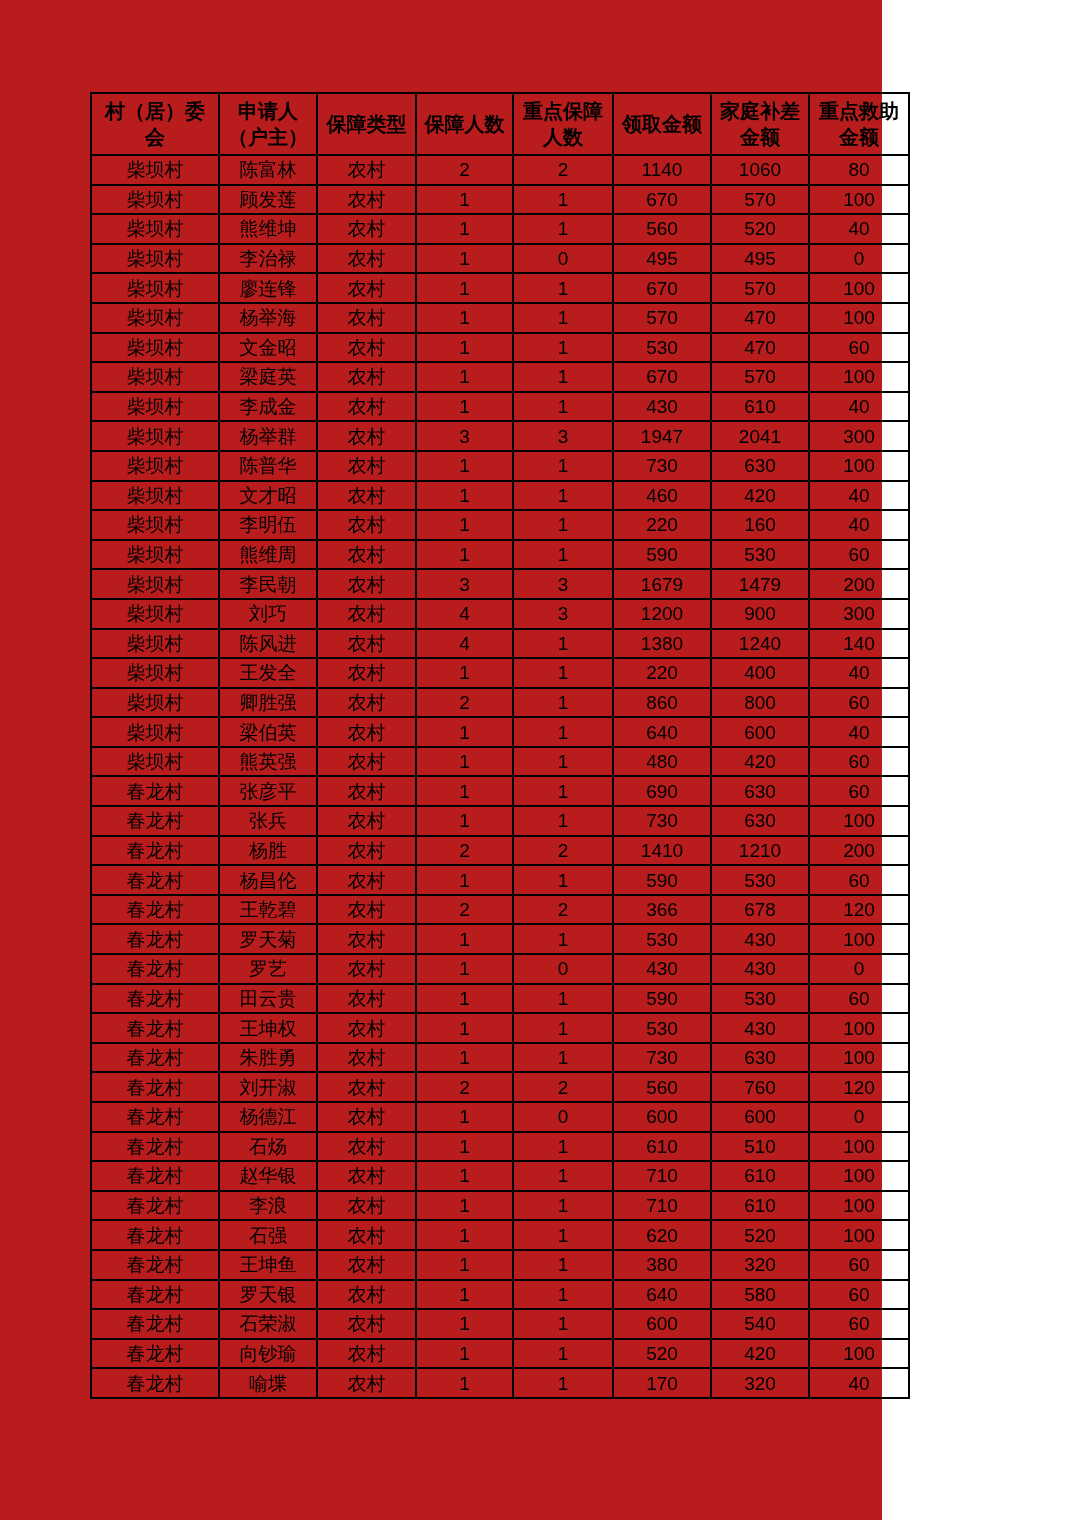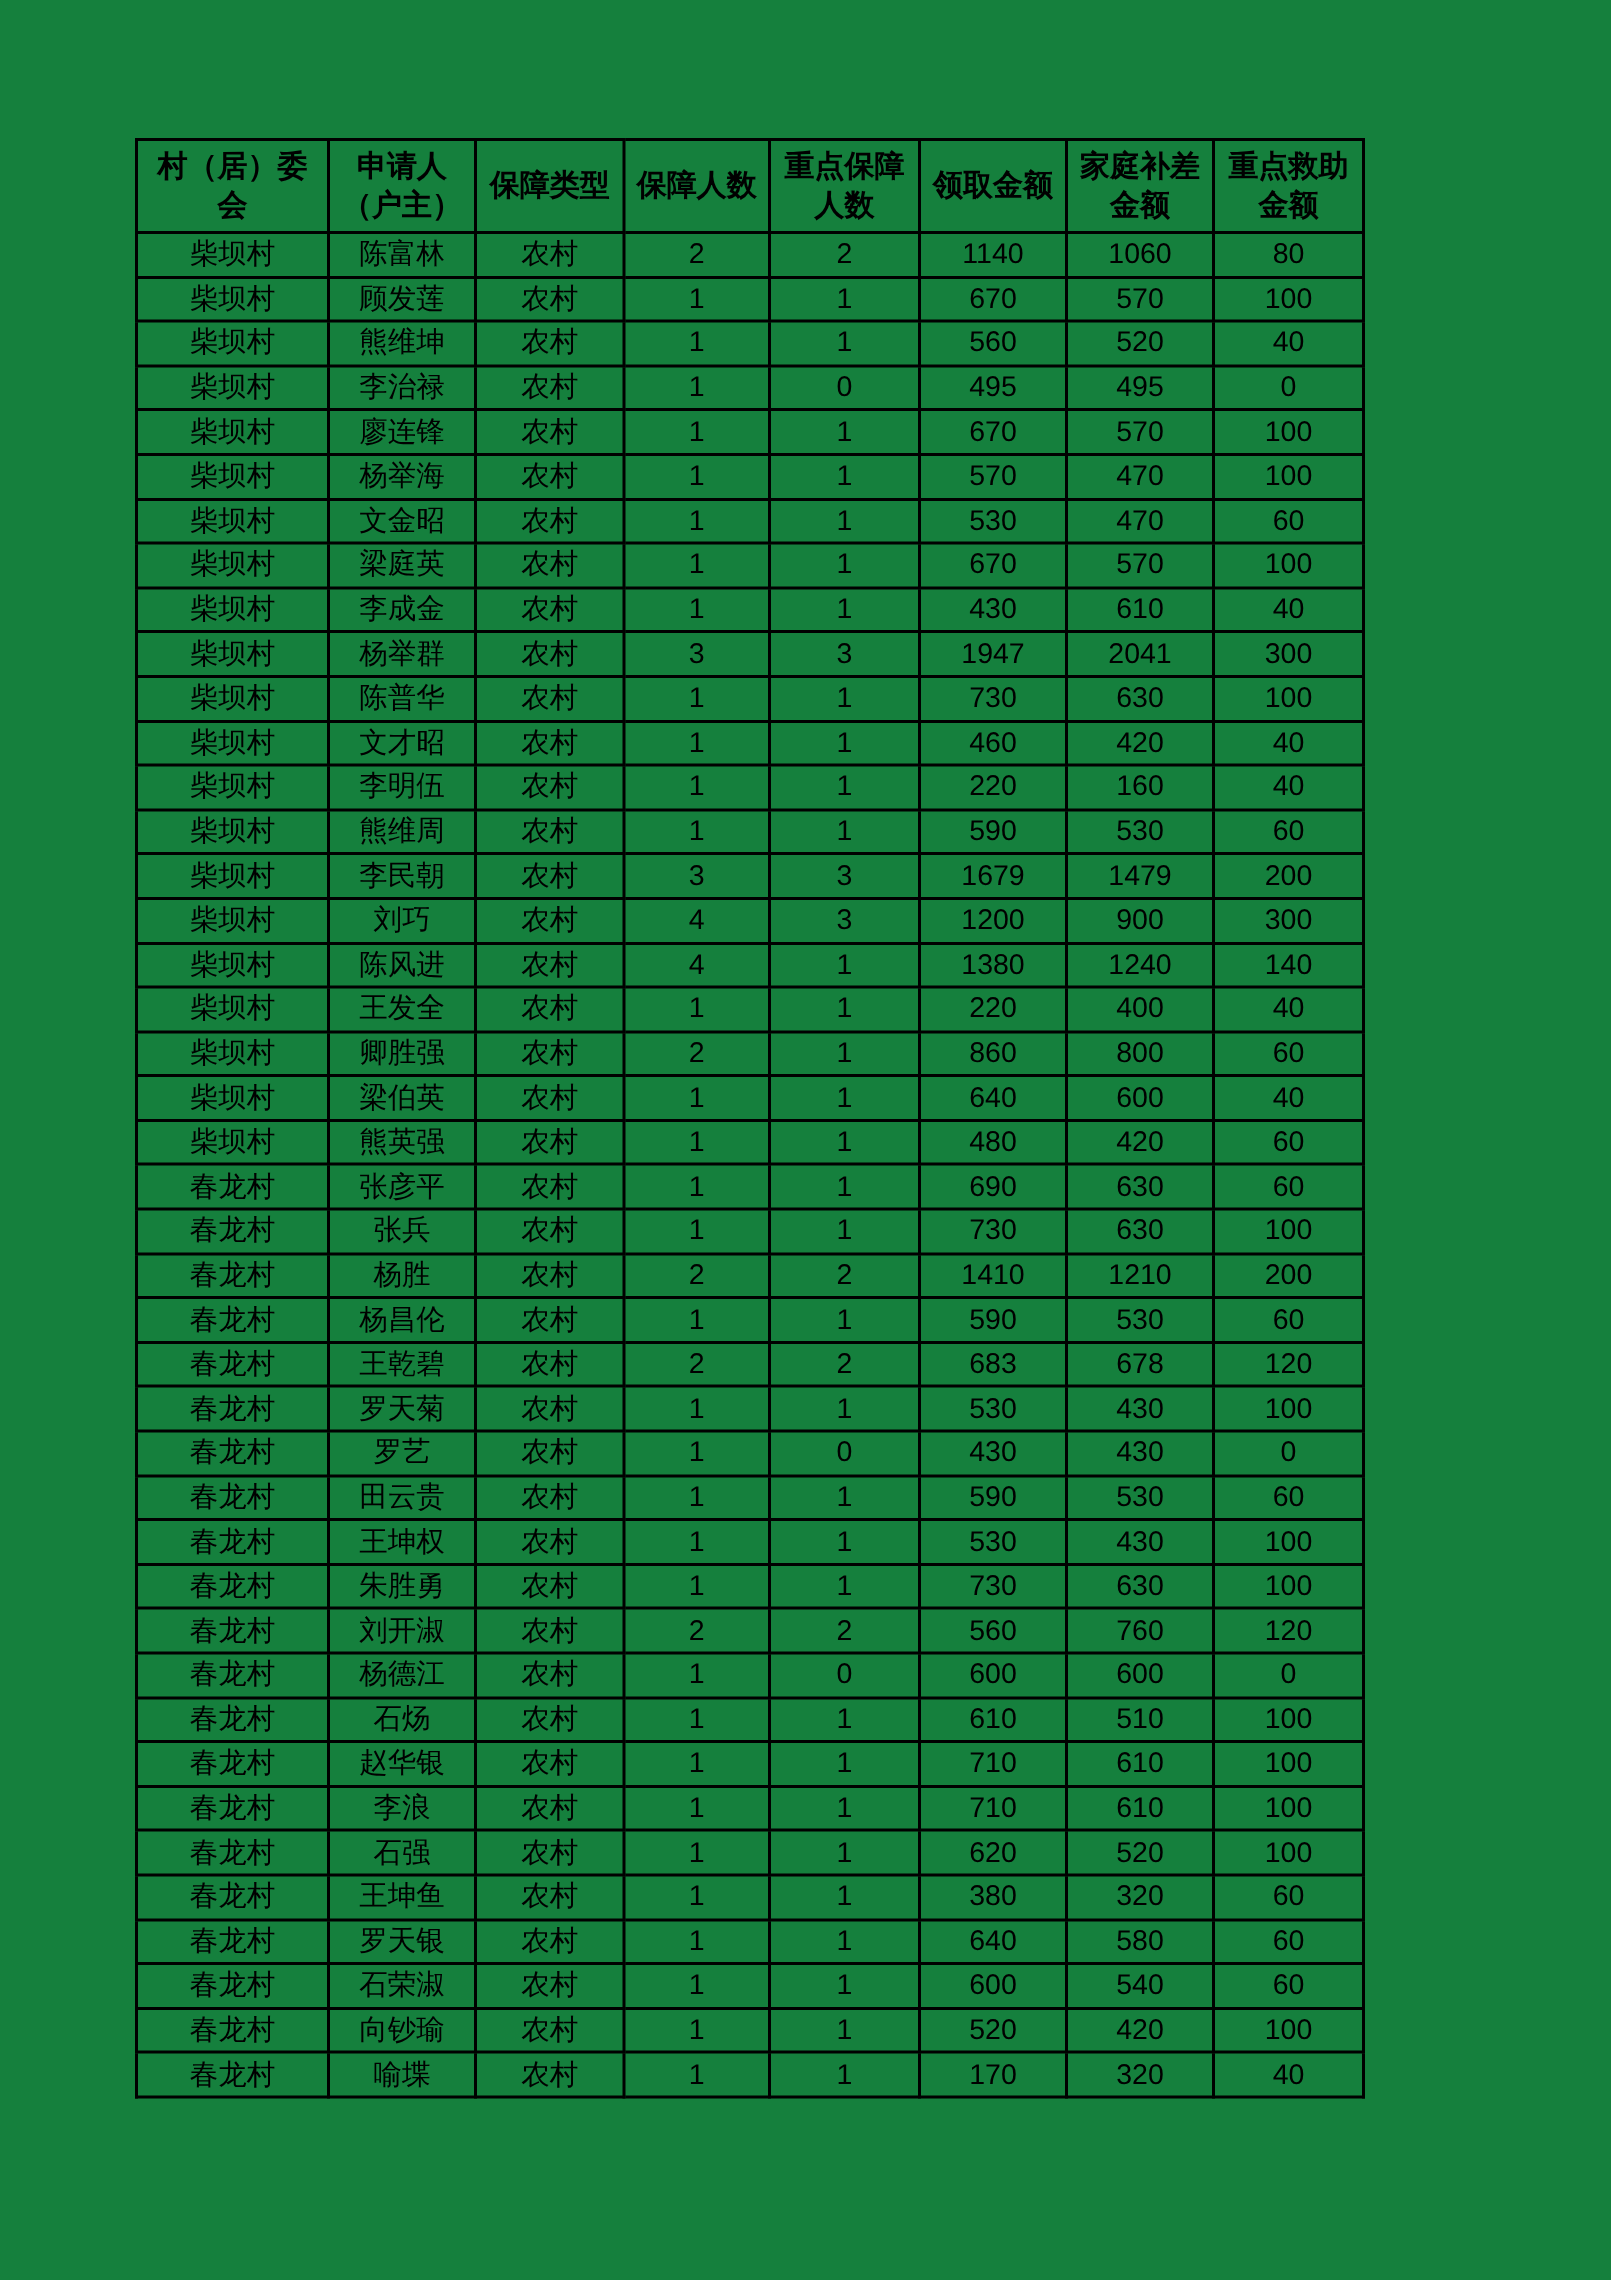--- a/index.html
+++ b/index.html
@@ -2,23 +2,23 @@
 <html><head>
 <meta charset="utf-8">
 <style>
   html, body {
     margin: 0;
     padding: 0;
     background: #ffffff;
   }
   .page {
     position: relative;
-    width: 1074px;
+    width: 882px;
     height: 1520px;
-    background: #15803d;
+    background: #b91c1c;
     font-family: "Liberation Sans", "DejaVu Sans", sans-serif;
     color: #000000;
   }
   table.grid {
     position: absolute;
     left: 90px;
     top: 92px;
     width: 818px;
     border-collapse: collapse;
     table-layout: fixed;
@@ -338,21 +338,21 @@
     <td>590</td>
     <td>530</td>
     <td>60</td>
   </tr>
         <tr>
     <td>春龙村</td>
     <td>王乾碧</td>
     <td>农村</td>
     <td>2</td>
     <td>2</td>
-    <td>683</td>
+    <td>366</td>
     <td>678</td>
     <td>120</td>
   </tr>
         <tr>
     <td>春龙村</td>
     <td>罗天菊</td>
     <td>农村</td>
     <td>1</td>
     <td>1</td>
     <td>530</td>

